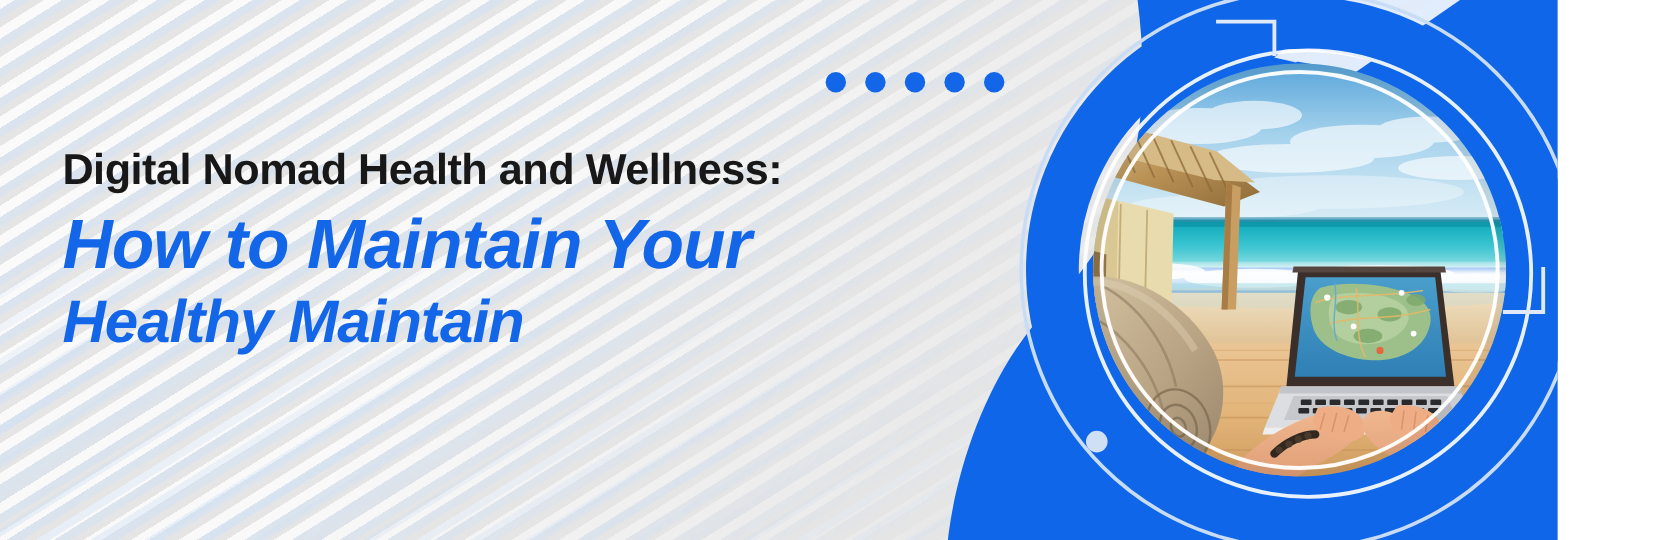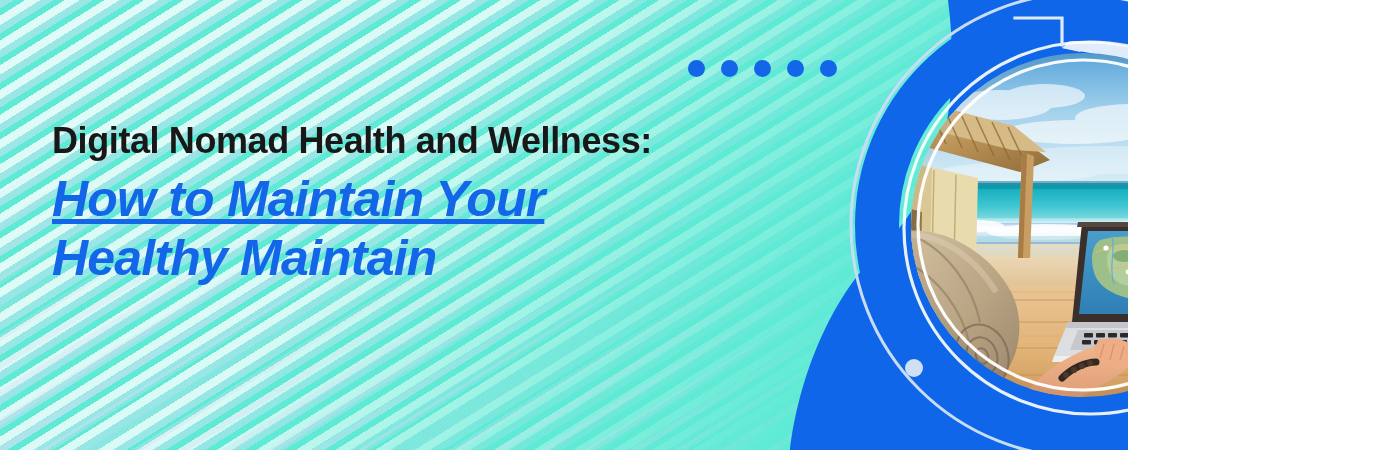--- a/index.html
+++ b/index.html
@@ -1,24 +1,24 @@
 <!DOCTYPE html>
 <html><head>
 <meta charset="utf-8">
 <style>
   * { margin:0; padding:0; box-sizing:border-box; }
   html,body { background:#ffffff; }
   body { font-family:"Liberation Sans", sans-serif; }
 
   #banner {
     position:relative;
-    width:1128px;
+    width:1298px;
     height:450px;
     overflow:hidden;
-    background:#5eead4;
+    background:#e5e5e5;
     padding-left:48px;
   }
 
   
   .stripes {
     position:absolute; inset:0;
     background:
       repeating-linear-gradient(
         -32deg,
         rgba(214,228,245,0.0) 0px,
@@ -58,29 +58,28 @@
   }
   .headline-1 {
     font-size:36px;
     font-weight:700;
     color:#181818;
     letter-spacing:-0.4px;
     line-height:1.28;
     white-space:nowrap;
   }
   .headline-2 {
-    font-size:50px;
+    font-size:58px;
     font-weight:700;
     font-style:italic;
     color:#1366e8;
     line-height:1.18;
     letter-spacing:-0.8px;
     margin-top:6px;
     white-space:nowrap;
-    text-decoration:underline;
   }
   .headline-3 {
     font-size:50px;
     font-weight:700;
     font-style:italic;
     color:#1366e8;
     line-height:1.18;
     letter-spacing:-0.8px;
     white-space:nowrap;
   }

